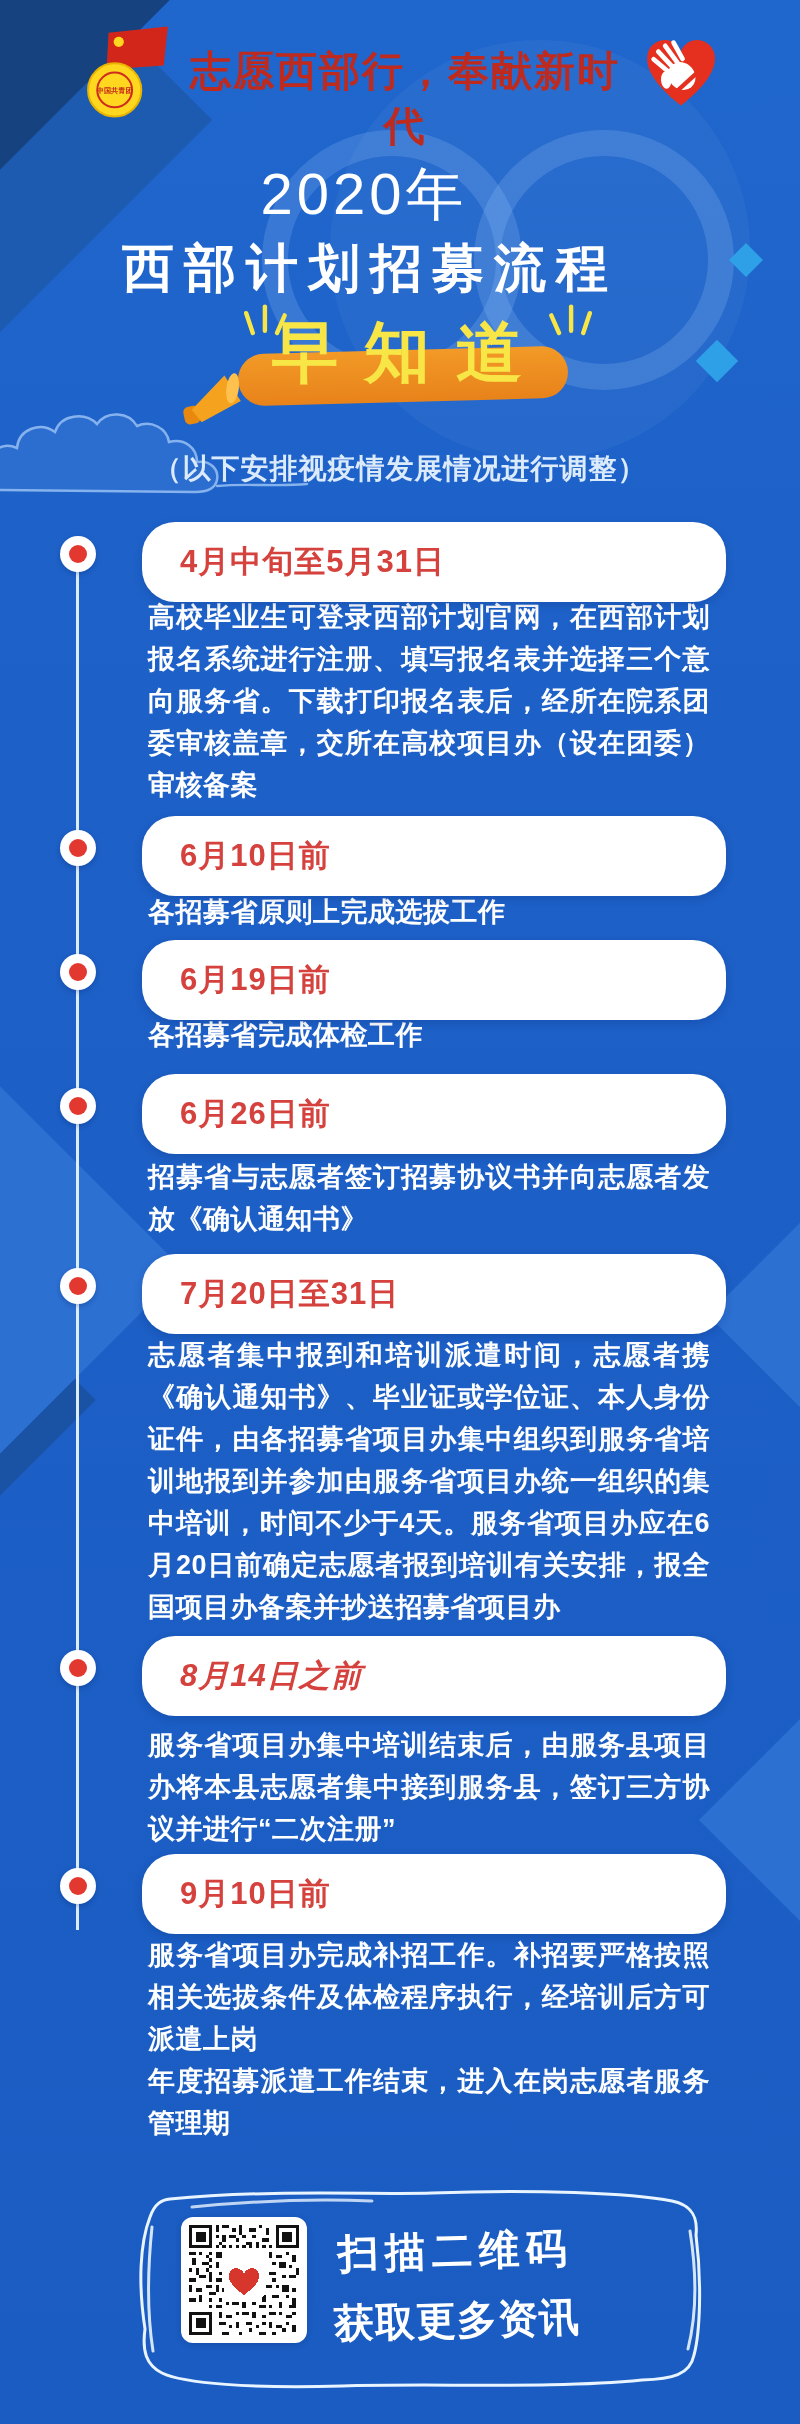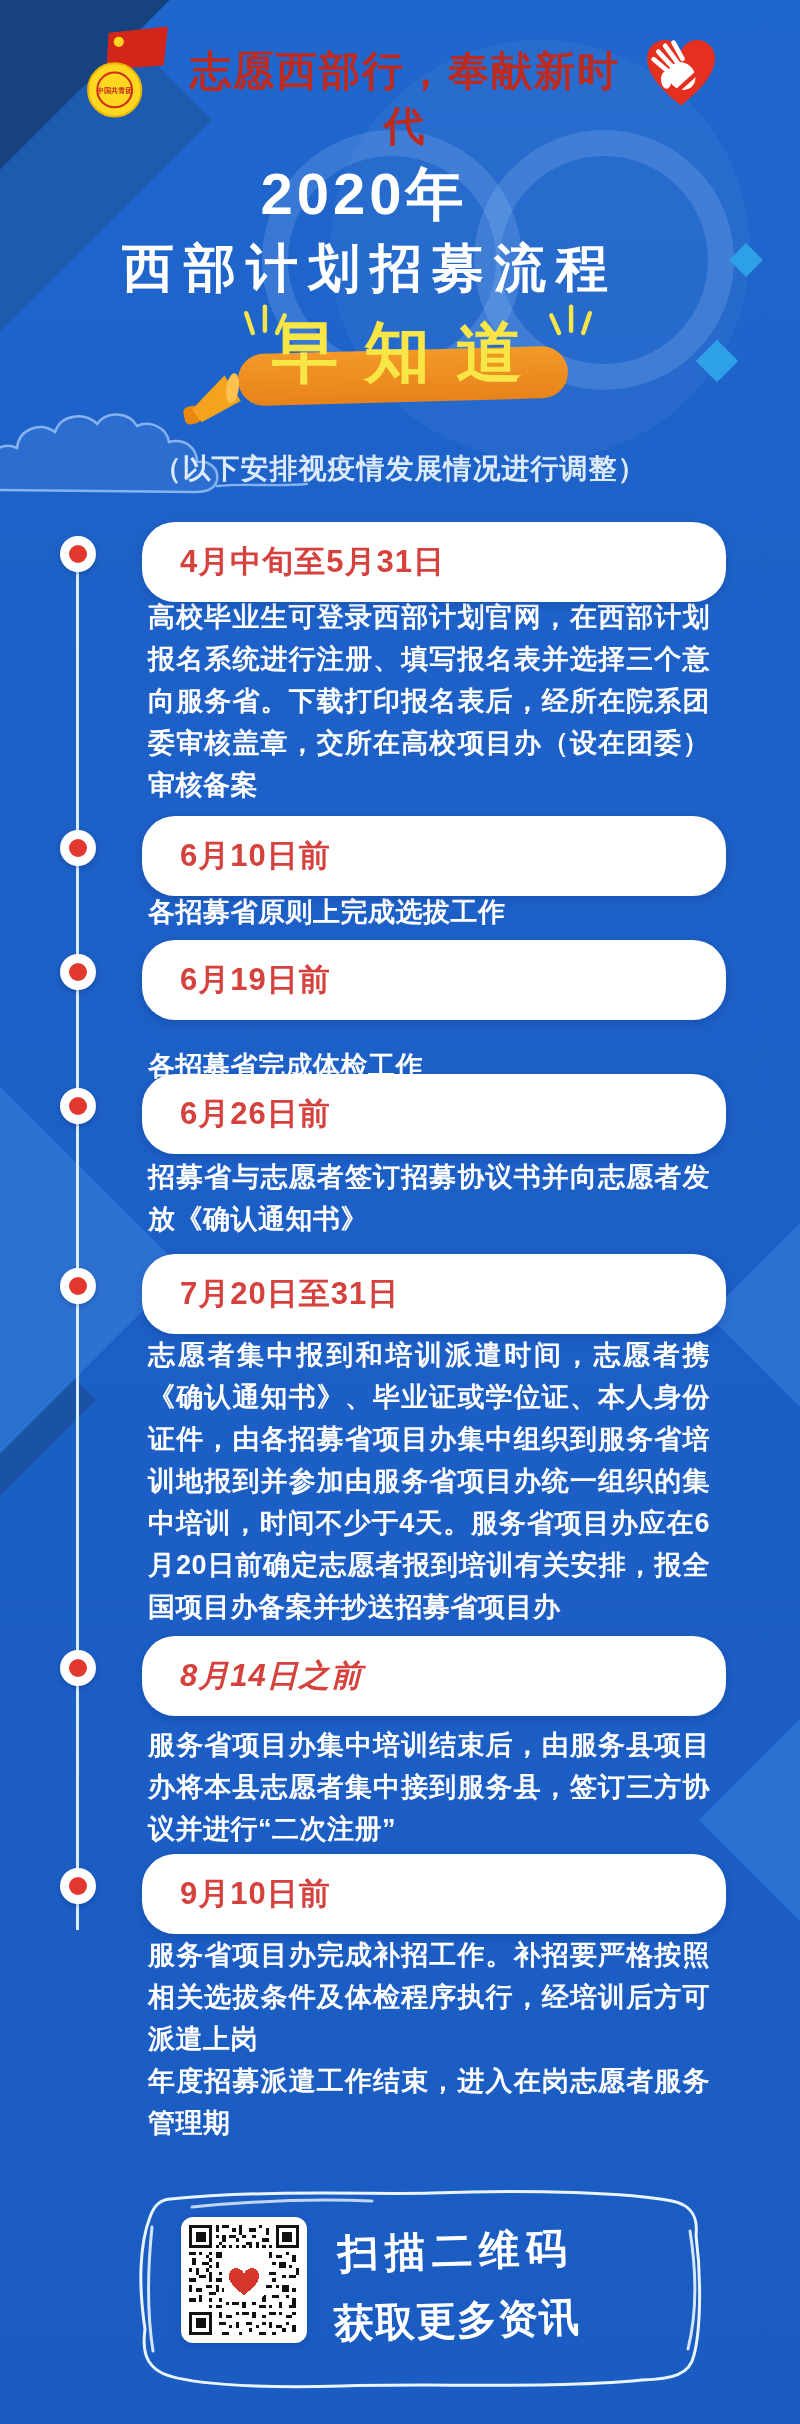--- a/index.html
+++ b/index.html
@@ -22,21 +22,21 @@
   .r1{left:262px;top:130px;}
   .r2{left:474px;top:130px;}
   .r3{position:absolute;z-index:0;left:330px;top:40px;width:420px;height:420px;border-radius:50%;background:rgba(255,255,255,.04);}
   
   .slogan{position:absolute;z-index:2;left:170px;top:44px;width:470px;text-align:center;
     font-family:"Liberation Serif",serif;font-size:41px;font-weight:bold;color:#bf2a1e;letter-spacing:2px;}
   .emblem{position:absolute;z-index:2;left:84px;top:22px;}
   .heartlogo{position:absolute;z-index:2;left:638px;top:28px;}
   
   .title1{position:absolute;z-index:2;left:0;top:156px;width:728px;text-align:center;
-    color:#fff;font-size:58px;font-weight:bold;letter-spacing:4px;}
+    color:#fff;font-size:58px;font-weight:normal;letter-spacing:4px;}
   .title2{position:absolute;z-index:2;left:0;top:234px;width:740px;text-align:center;
     color:#fff;font-size:52px;font-weight:bold;letter-spacing:10px;}
   .hl-wrap{position:absolute;z-index:2;left:0;top:308px;width:800px;text-align:center;}
   .hl-inner{position:relative;display:inline-block;}
   .hl-brush{position:absolute;left:-14px;right:-20px;bottom:-4px;height:52px;background:linear-gradient(180deg,#f29a27,#e8821a);
     border-radius:26px;transform:rotate(-1.5deg);z-index:1;}
   .hl-text{position:relative;z-index:2;color:#f8e647;font-size:66px;font-weight:bold;letter-spacing:26px;padding-left:20px;}
   .tick{position:absolute;z-index:2;}
   .tick-l{left:244px;top:300px;}
   .tick-r{left:548px;top:300px;transform:scaleX(-1);}
@@ -49,21 +49,21 @@
   .dot{position:absolute;z-index:2;left:60px;width:36px;height:36px;border-radius:50%;background:#fff;
     box-shadow:0 2px 5px rgba(0,25,80,.25);}
   .dot::after{content:"";position:absolute;left:9px;top:9px;width:18px;height:18px;border-radius:50%;background:#e2382f;}
   .dk1{top:536px;} .dk2{top:830px;} .dk3{top:954px;} .dk4{top:1088px;} .dk5{top:1268px;} .dk6{top:1650px;} .dk7{top:1868px;}
   .pill{position:absolute;z-index:3;left:142px;width:584px;height:80px;background:#fff;border-radius:33px;
     box-sizing:border-box;display:flex;align-items:center;padding-left:38px;
     color:#d5413c;font-size:31px;font-weight:bold;letter-spacing:1px;box-shadow:0 3px 8px rgba(0,30,90,.18);}
   .pp1{top:522px;} .pp2{top:816px;} .pp3{top:940px;} .pp4{top:1074px;} .pp5{top:1254px;} .pp6{top:1636px;font-style:italic;} .pp7{top:1854px;}
   .para{position:absolute;z-index:2;left:148px;width:562px;color:#fff;font-size:27px;line-height:42px;
     font-weight:bold;letter-spacing:.5px;text-align:justify;}
-  .tt1{top:596px;} .tt2{top:891px;} .tt3{top:1014px;margin-top:31px;} .tt4{top:1156px;} .tt5{top:1334px;} .tt6{top:1716px;margin-top:8px;} .tt7{top:1934px;}
+  .tt1{top:596px;} .tt2{top:891px;} .tt3{top:1014px;} .tt4{top:1156px;} .tt5{top:1334px;} .tt6{top:1716px;margin-top:8px;} .tt7{top:1934px;}
   
   .sketchbox{position:absolute;z-index:2;left:132px;top:2183px;}
   .qrbox{position:absolute;z-index:3;left:181px;top:2217px;width:126px;height:126px;background:#fff;border-radius:12px;
     box-shadow:0 2px 6px rgba(0,25,80,.2);}
   .qrbox svg{position:absolute;left:8px;top:8px;}
   .qr-caption{position:absolute;z-index:3;left:330px;top:2224px;width:252px;text-align:center;
     color:#fff;font-weight:bold;transform:rotate(-1.5deg);}
   .qr-line1{font-size:41px;letter-spacing:6px;}
   .qr-line2{font-size:40px;letter-spacing:1px;margin-top:14px;}
 </style>

